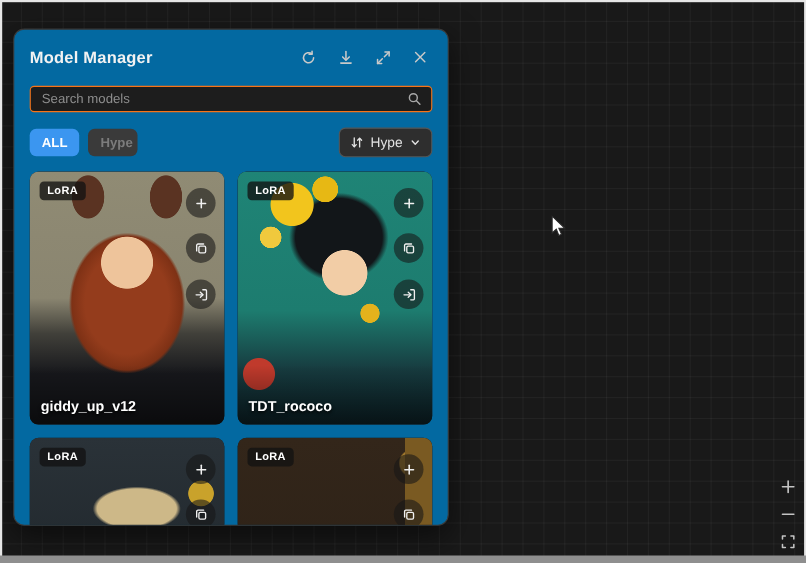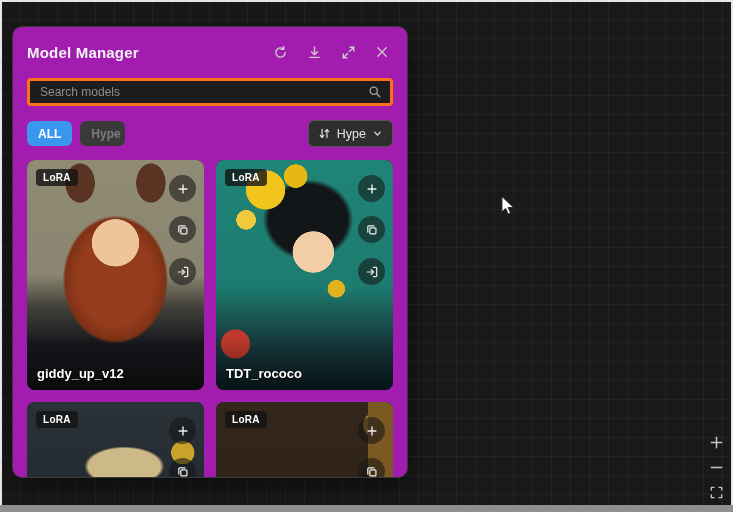--- a/index.html
+++ b/index.html
@@ -20,32 +20,32 @@
   
   .edge{position:absolute;background:#e6e6e6;z-index:40;}
   .edge.top{left:0;top:0;right:0;height:2px;}
   .edge.left{left:0;top:0;bottom:0;width:2px;}
   .edge.right{right:0;top:0;bottom:0;width:2px;}
   .edge.bottom{left:0;right:0;bottom:0;height:7px;background:#8f8f8f;}
 
   
   .panel{
     position:absolute;left:12px;top:26px;width:396px;height:452px;
-    background:#a21caf;border:1px solid #3a3a3a;border-radius:10px;
+    background:#0369a1;border:1px solid #3a3a3a;border-radius:10px;
     box-shadow:0 10px 28px rgba(0,0,0,.55);
     padding:14px;box-sizing:border-box;overflow:hidden;z-index:20;
   }
   .panel-header{display:flex;align-items:center;height:22px;}
   .panel-title{color:#f2f2f2;font-size:15px;font-weight:700;letter-spacing:.2px;}
   .header-actions{margin-left:auto;display:flex;align-items:center;gap:19px;padding-right:4px;}
   .icon-btn{background:none;border:none;padding:0;margin:0;cursor:pointer;display:flex;align-items:center;color:#c9c9c9;}
   .icon-btn svg{display:block;}
 
   .search-wrap{
-    margin-top:15px;height:22px;background:#1d1d1d;border:3px solid #f97316;
+    margin-top:15px;height:22px;background:#1d1d1d;border:1px solid #f97316;
     border-radius:4px;display:flex;align-items:center;padding:0 8px;
   }
   .search-wrap input{
     flex:1;background:transparent;border:none;outline:none;color:#c9c9c9;
     font-size:12px;font-family:"Liberation Sans",sans-serif;
   }
   .search-wrap input::placeholder{color:#8d8d8d;}
 
   .filters{margin-top:14px;display:flex;align-items:center;gap:8px;}
   .chip{

